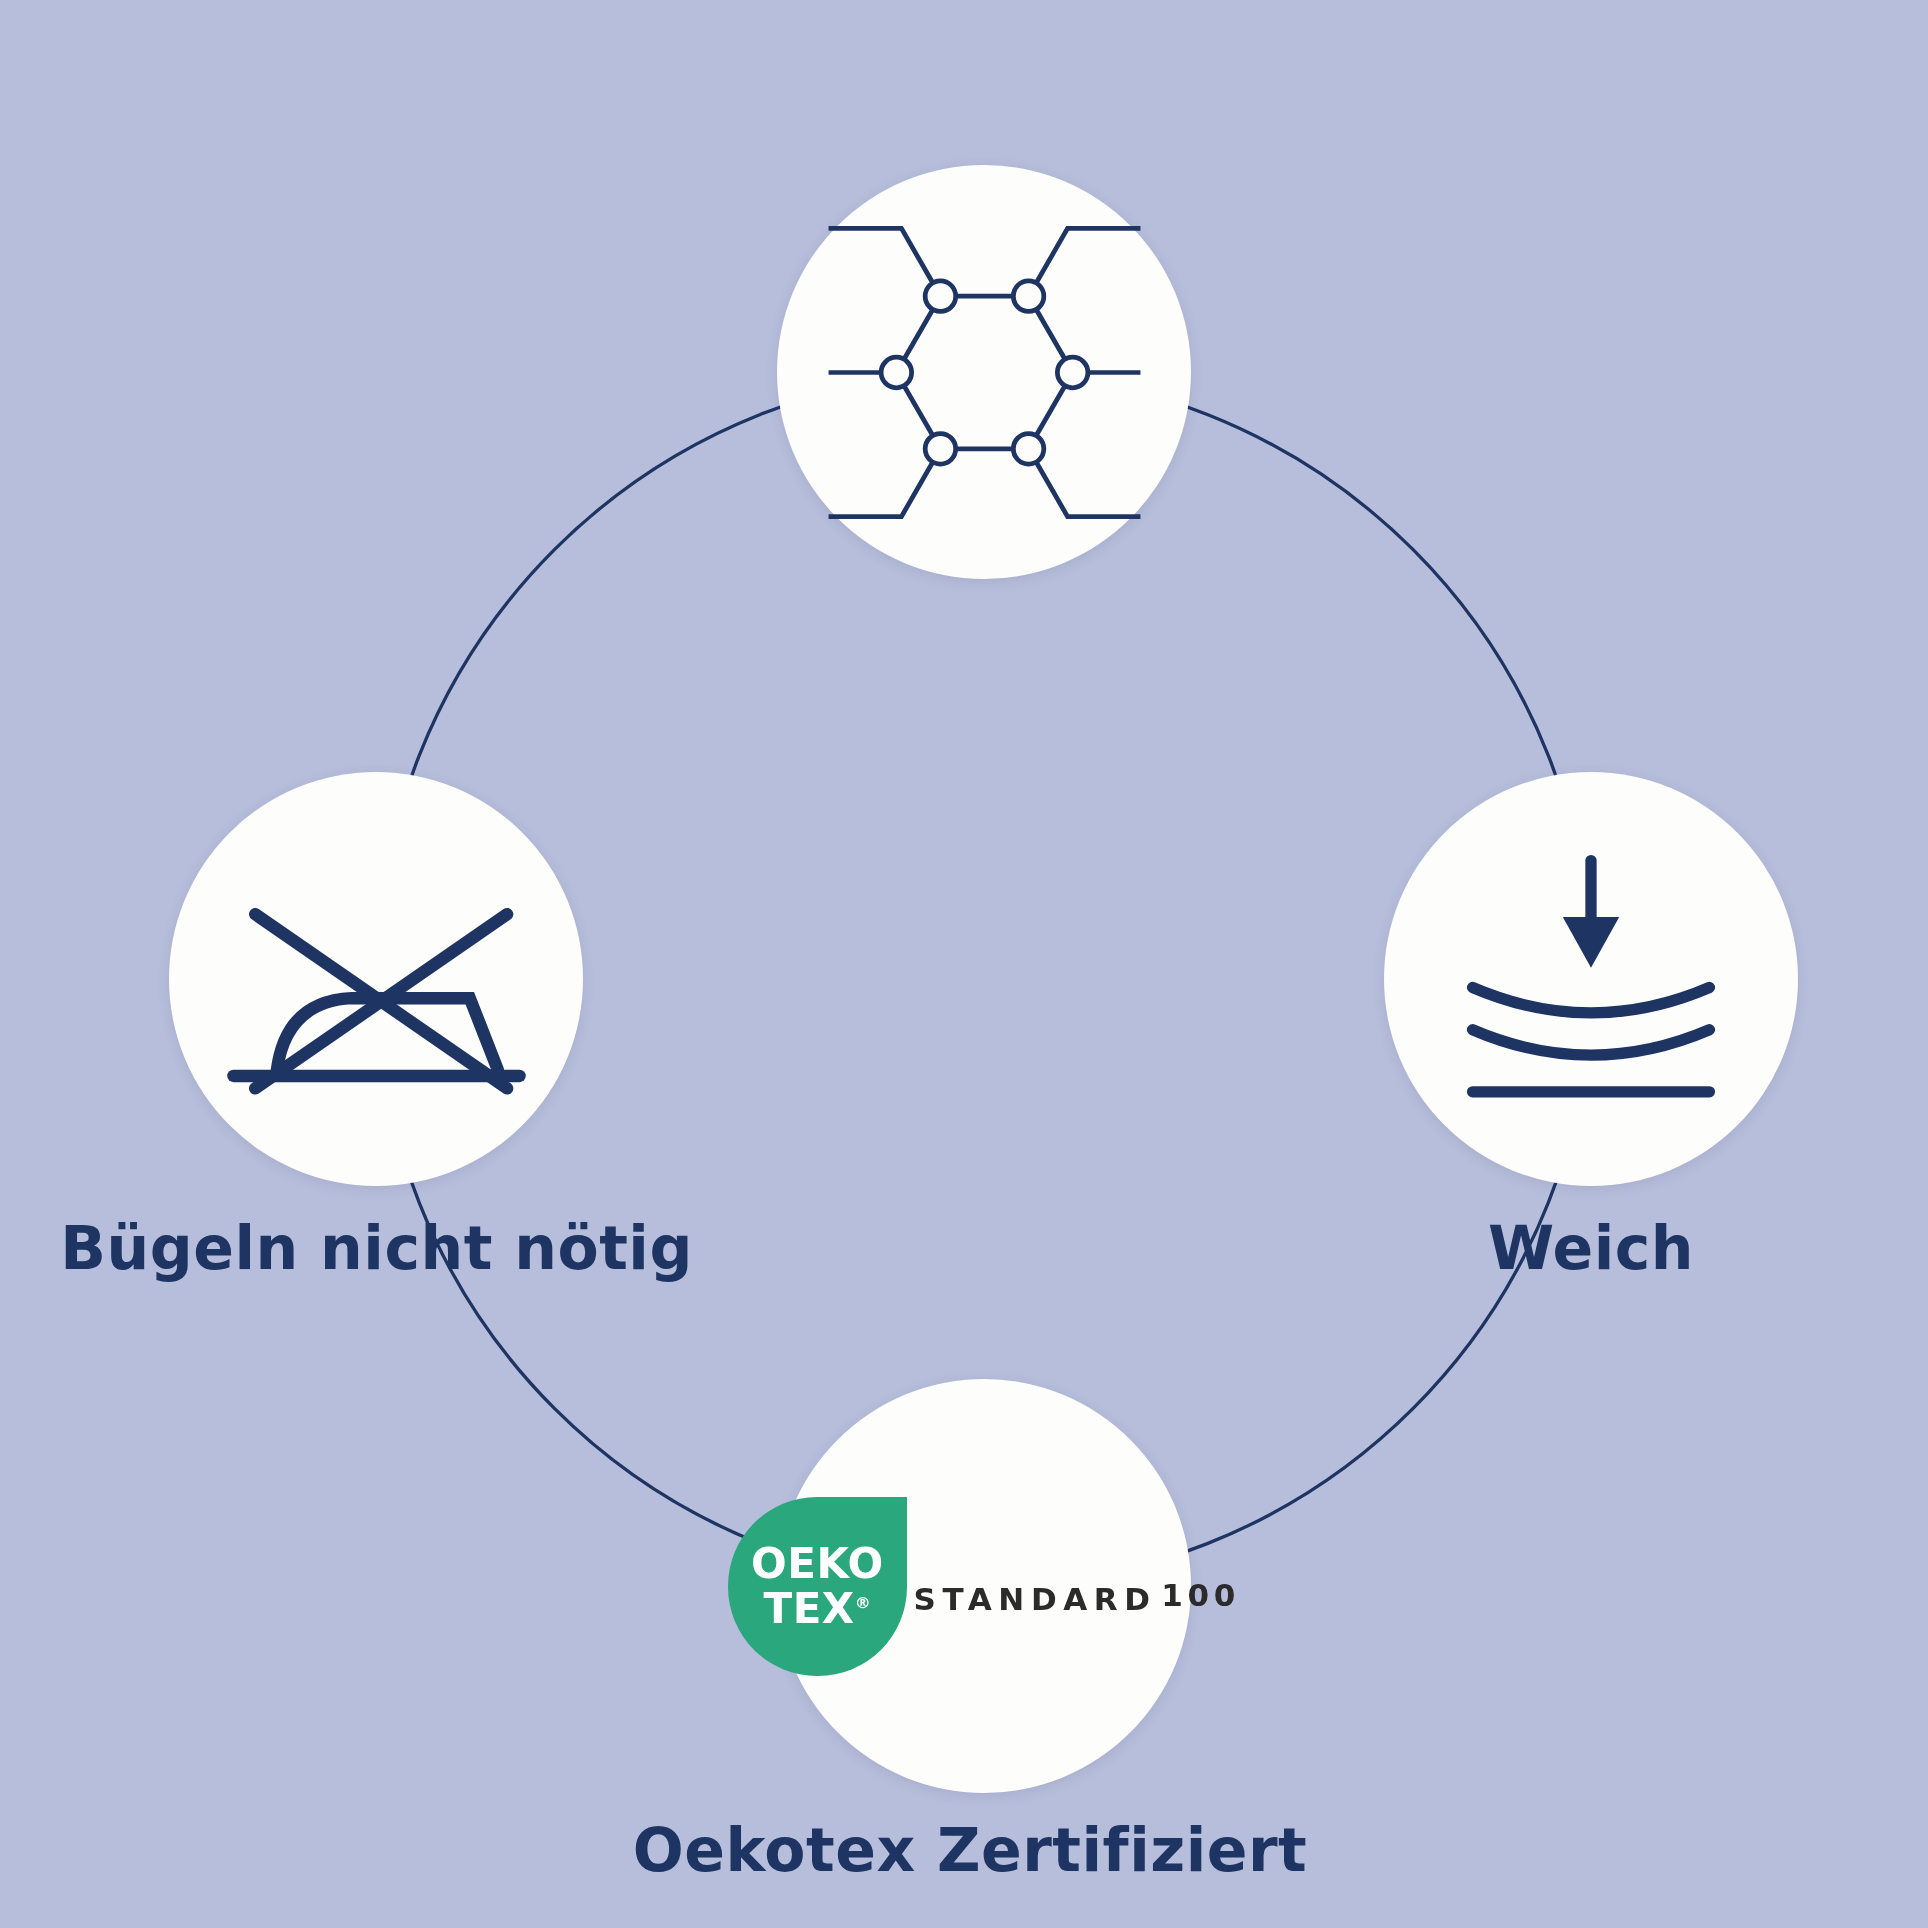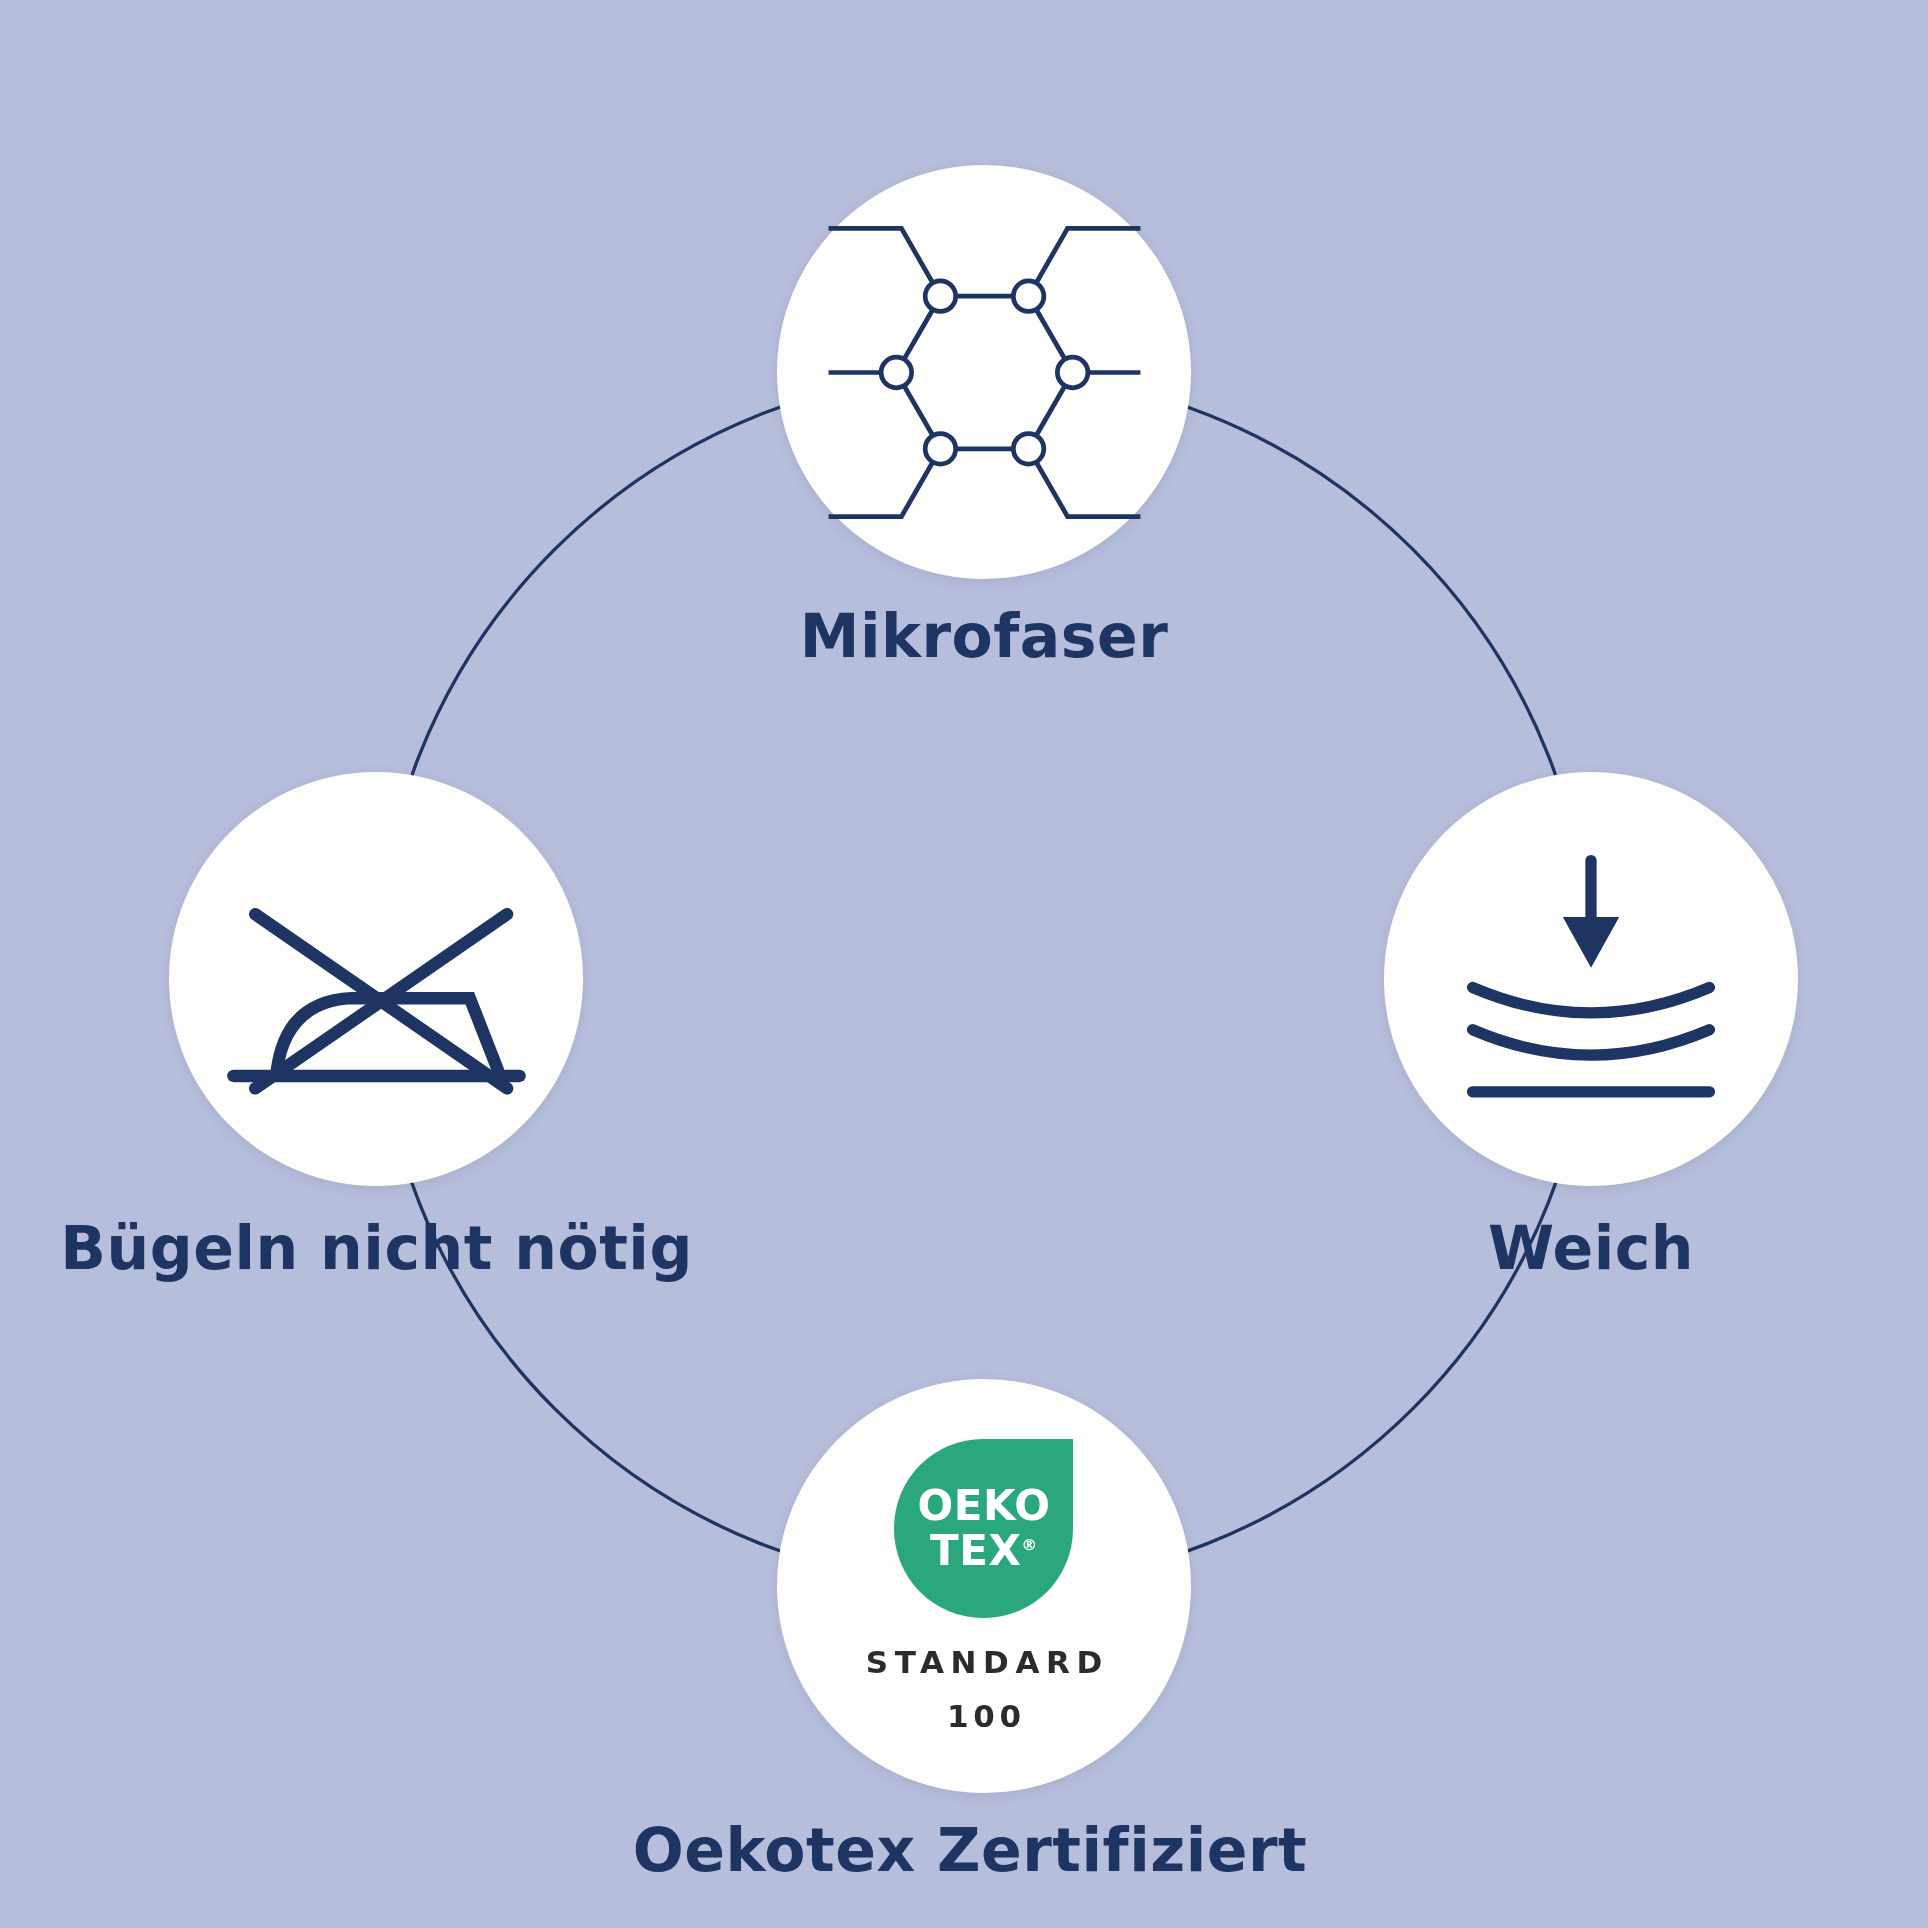--- a/index.html
+++ b/index.html
@@ -36,21 +36,21 @@
   .icon-iron{width:311px;height:311px;}
   .label{
     position:absolute;width:772px;text-align:center;
     color:var(--navy);font-weight:700;font-size:60px;letter-spacing:0.5px;
   }
   .label-top{left:598px;top:601px;}
   .label-right{left:1205px;top:1213px;}
   .label-left{left:-9.4px;top:1213px;}
   .label-bottom{left:584px;top:1815px;}
   
-  .oeko{display:flex;flex-direction:column;align-items:center;}
+  .oeko{display:flex;flex-direction:row;align-items:center;}
   .leaf{
     width:179px;height:179px;background:var(--green);
     border-radius:89px 0 89px 89px;
     display:flex;flex-direction:column;align-items:center;justify-content:center;
     color:#ffffff;font-weight:700;font-size:42px;line-height:1.08;
     letter-spacing:0.5px;
   }
   .leaf .reg{font-size:16px;vertical-align:super;}
   .oeko-standard{
     margin-top:26px;color:var(--logo_dark);font-weight:700;
@@ -84,21 +84,20 @@
       <g fill="#fdfdfb" stroke="currentColor" stroke-width="2.8">
         <circle cx="152" cy="100" r="9"></circle>
         <circle cx="126" cy="55" r="9"></circle>
         <circle cx="74" cy="55" r="9"></circle>
         <circle cx="48" cy="100" r="9"></circle>
         <circle cx="74" cy="145" r="9"></circle>
         <circle cx="126" cy="145" r="9"></circle>
       </g>
     </svg>
   </div>
-  <div class="label label-top">Mikrofaser</div>
 
   <div class="badge badge-right">
     <svg class="icon icon-soft" viewBox="0 0 200 200">
       <g fill="none" stroke="currentColor" stroke-width="8" stroke-linecap="round">
         <path d="M100 16 L100 62"></path>
         <path d="M16 106 Q100 142 184 106"></path>
         <path d="M16 136 Q100 172 184 136"></path>
         <path d="M16 180 L184 180"></path>
       </g>
       <polygon fill="currentColor" points="80,56 120,56 100,92"></polygon>

